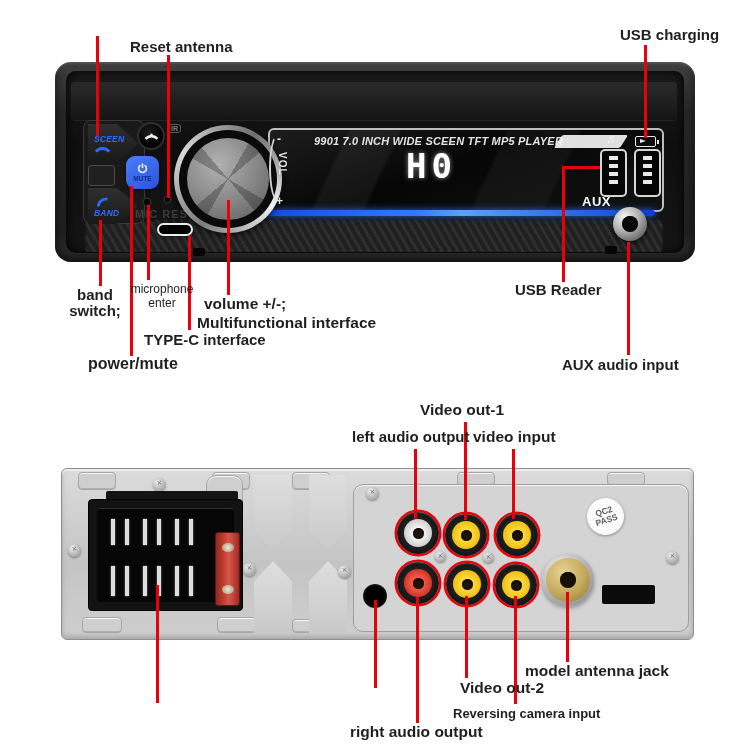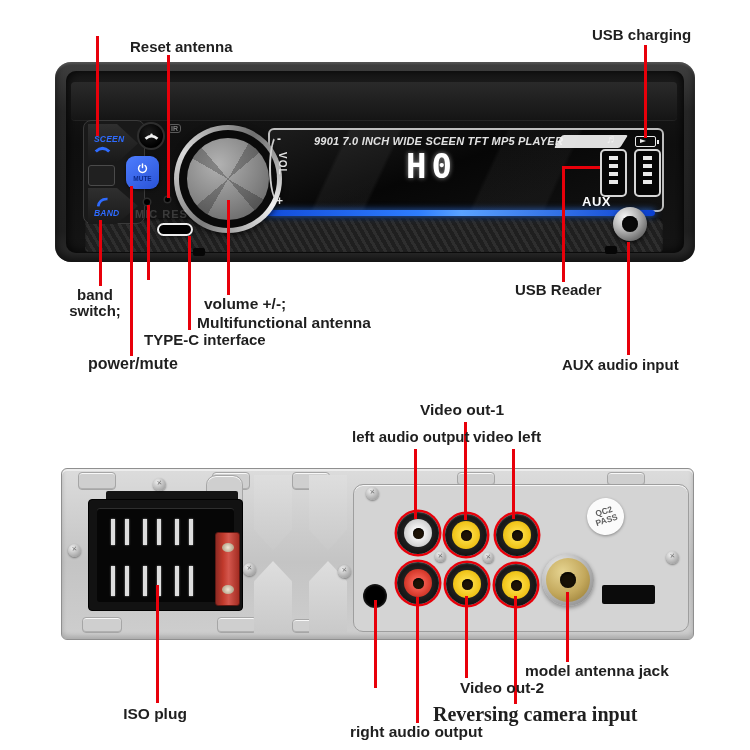--- a/index.html
+++ b/index.html
@@ -114,41 +114,44 @@
   .slot { position:absolute; left:540px; top:116px; width:53px; height:19px; background:#0b0b0b; border-radius:2px; z-index:12; }
   .jack35 { position:absolute; left:301px; top:115px; width:24px; height:24px; border-radius:50%;
     background:radial-gradient(circle,#000 55%,#2f2f2f 80%,#9c9c9c); z-index:12; }
 </style>
 </head>
 <body>
 
 <div class="canvas">
 
   <div class="lbl" style="left:130px;top:39px;">Reset antenna</div>
-  <div class="lbl" style="left:592px;top:27px;">USB charging</div>
+  <div class="lbl" style="left:620px;top:27px;">USB charging</div>
   <div class="lbl center" style="left:15px;top:287px;width:160px;">
     <div>band</div>
     <div>switch;</div>
   </div>
   <div class="lbl" style="left:88px;top:356px;font-size:16px;">power/mute</div>
+  <div class="lbl small center" style="left:112px;top:282px;width:100px;">
+    <div>microphone</div>
+    <div>enter</div>
+  </div>
   <div class="lbl" style="left:204px;top:296px;font-size:15.5px;">volume +/-;</div>
-  <div class="lbl" style="left:197px;top:315px;font-size:15.5px;">Multifunctional antenna</div>
+  <div class="lbl" style="left:197px;top:315px;font-size:15.5px;">Multifunctional interface</div>
   <div class="lbl" style="left:144px;top:332px;">TYPE-C interface</div>
   <div class="lbl" style="left:515px;top:282px;">USB Reader</div>
   <div class="lbl" style="left:562px;top:357px;">AUX audio input</div>
 
   <div class="lbl" style="left:420px;top:402px;font-size:15.5px;">Video out-1</div>
   <div class="lbl" style="left:352px;top:429px;">left audio output</div>
-  <div class="lbl" style="left:473px;top:429px;font-size:15.5px;">video left</div>
+  <div class="lbl" style="left:473px;top:429px;font-size:15.5px;">video input</div>
   <div class="lbl center" style="left:75px;top:706px;width:160px;font-size:15.5px;">
-    <div>ISO plug</div>
   </div>
   <div class="lbl" style="left:350px;top:724px;font-size:15.5px;">right audio output</div>
   <div class="lbl" style="left:422px;top:680px;font-size:15.5px;margin-left:38px;">Video out-2</div>
-  <div class="lbl" style="left:433px;top:706px;font-size:20px;font-family:Liberation Serif, serif;">Reversing camera input</div>
+  <div class="lbl" style="left:453px;top:706px;font-size:13px;">Reversing camera input</div>
   <div class="lbl" style="left:525px;top:663px;font-size:15.5px;">model antenna jack</div>
 
   <div class="ln" style="left:96px;top:36px;height:100px;"></div>
   <div class="ln" style="left:167px;top:55px;height:143px;"></div>
   <div class="ln" style="left:644px;top:45px;height:93px;"></div>
   <div class="ln" style="left:99px;top:220px;height:66px;"></div>
   <div class="ln" style="left:130px;top:186px;height:170px;"></div>
   <div class="ln" style="left:147px;top:205px;height:75px;"></div>
   <div class="ln" style="left:188px;top:236px;height:94px;"></div>
   <div class="ln" style="left:227px;top:200px;height:95px;"></div>

